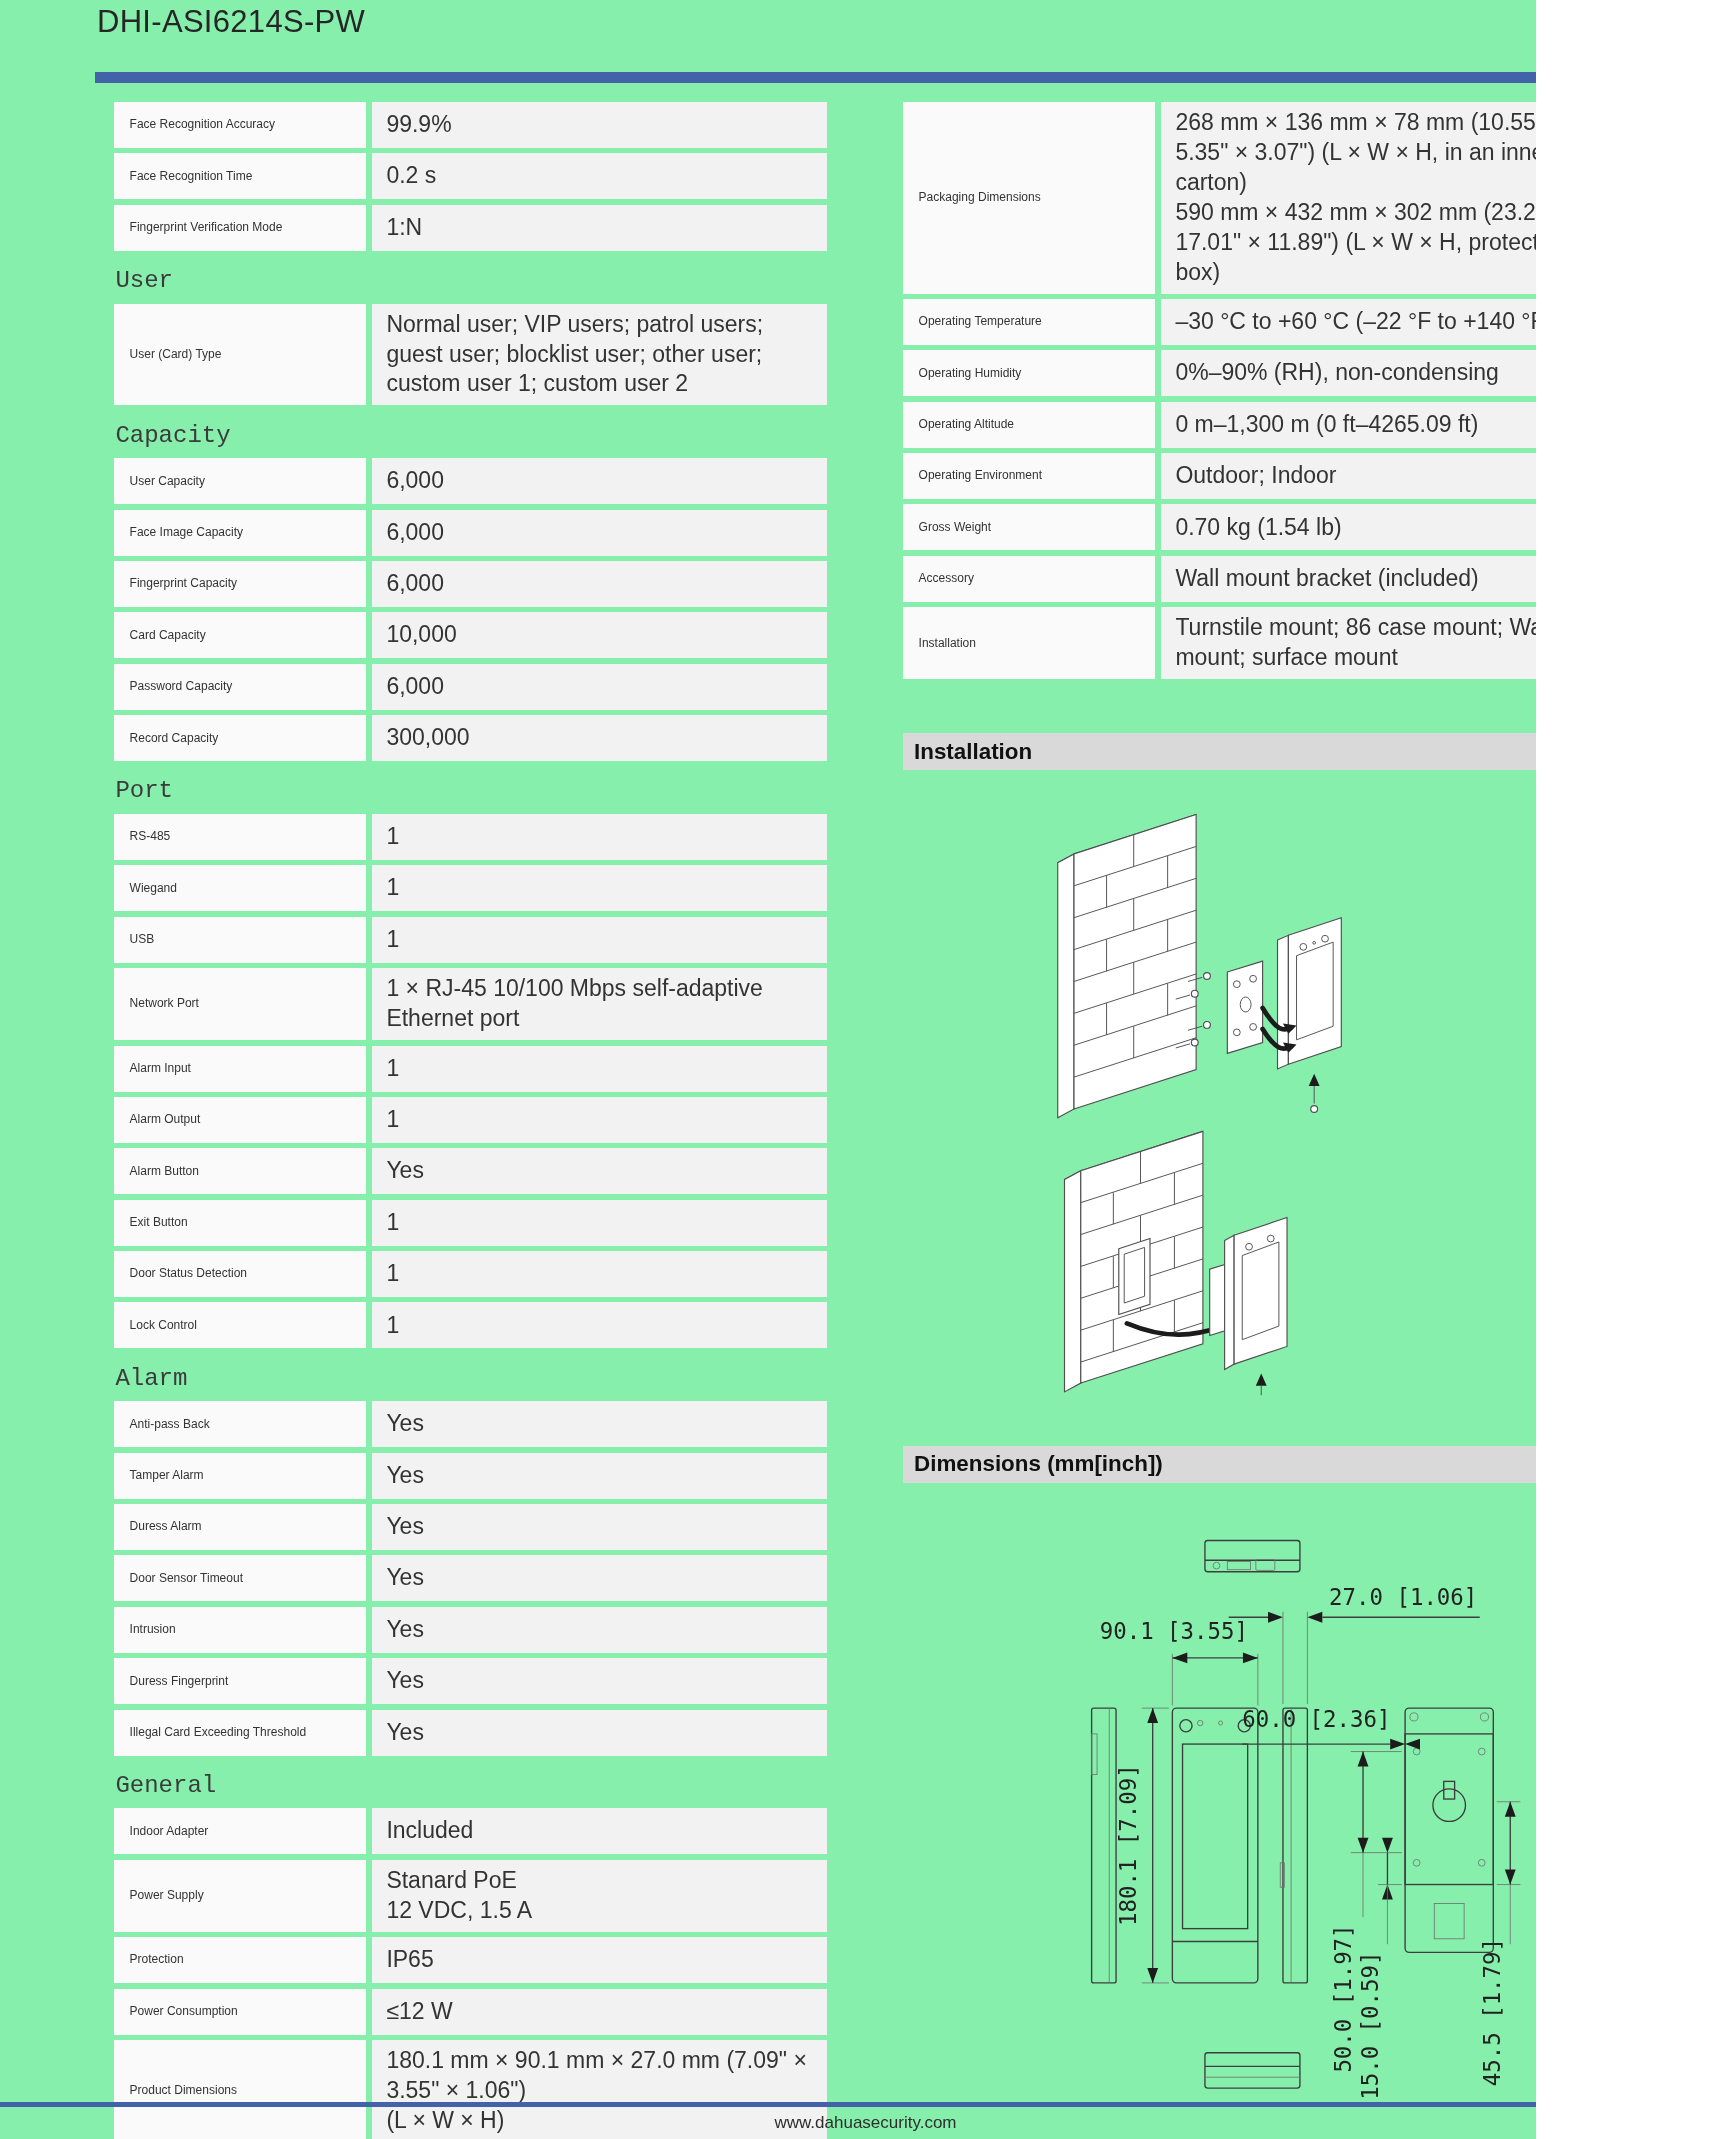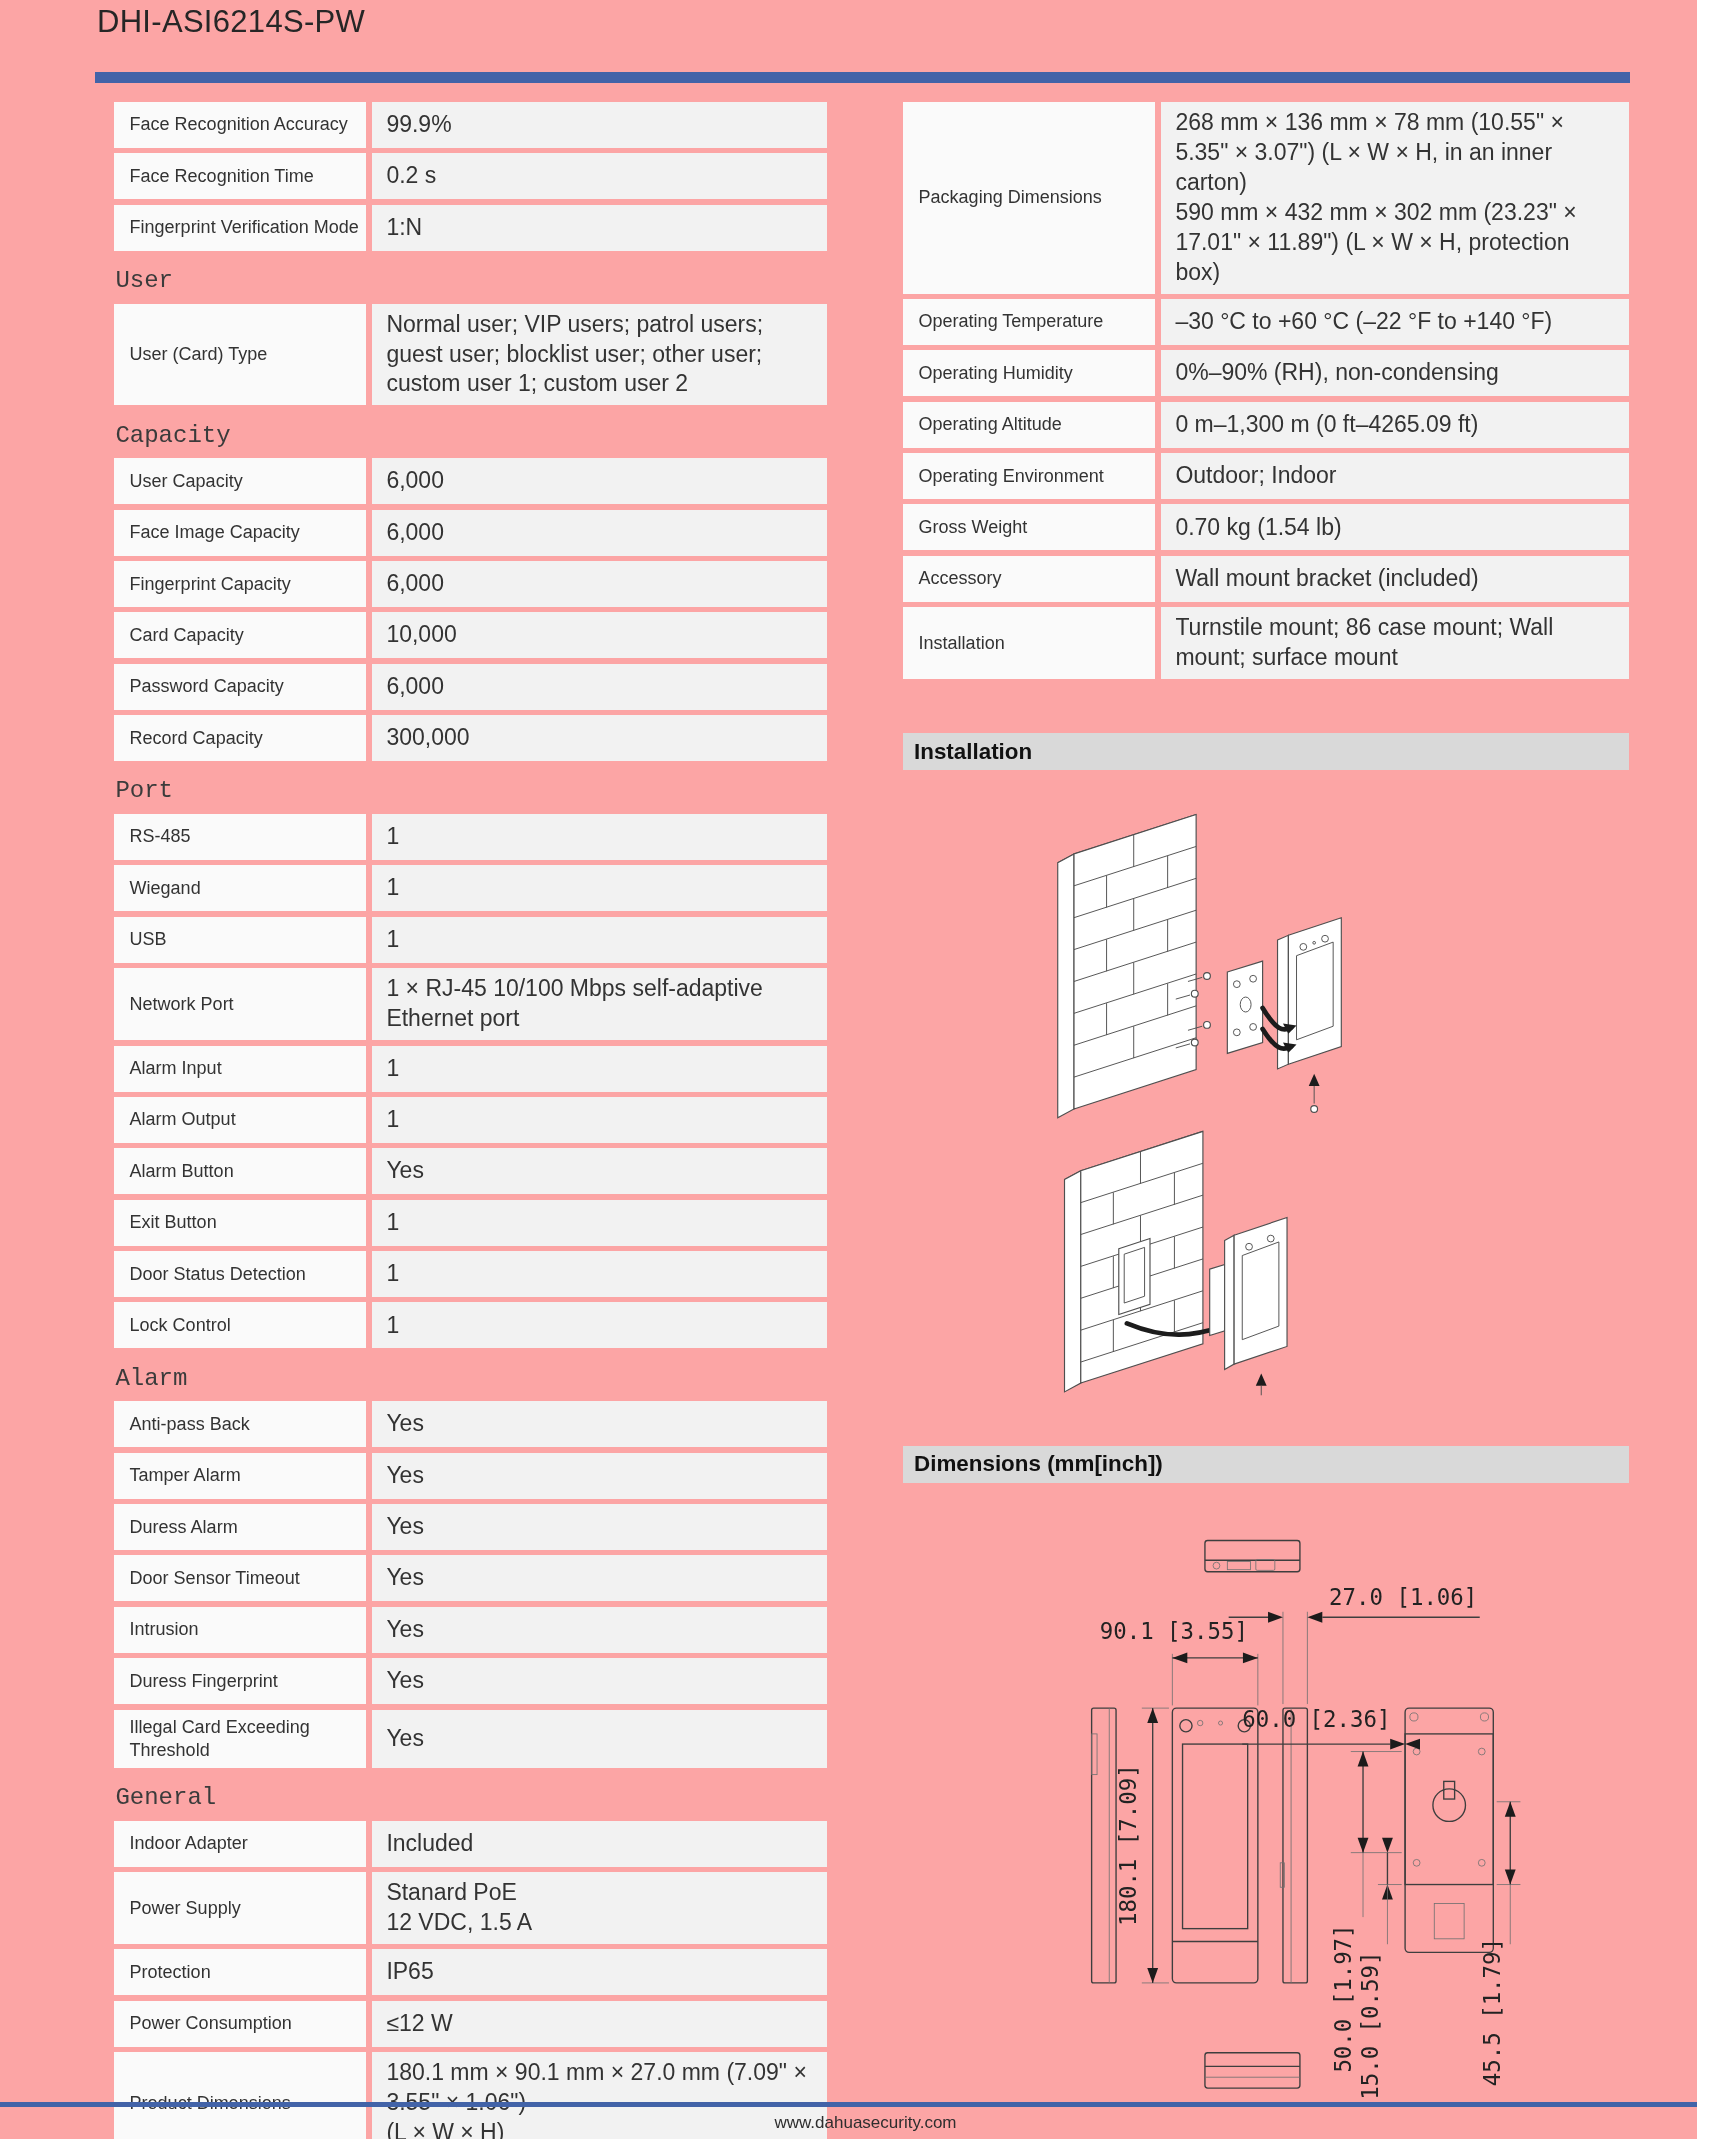--- a/index.html
+++ b/index.html
@@ -1,25 +1,25 @@
 <!DOCTYPE html>
 <html style="font-size:11px"><head>
 <meta charset="utf-8">
 <style>
   html,body{margin:0;padding:0;background:#fff;}
-  .page{position:relative;width:1697px;height:2140px;background:#fca5a5;overflow:hidden;
+  .page{position:relative;width:1536px;height:2140px;background:#86efac;overflow:hidden;
         font-family:"Liberation Sans",sans-serif;color:#333;}
   .page-title{position:absolute;left:97px;top:4.1px;margin:0;font-size:31px;font-weight:400;
               color:#262626;letter-spacing:0.3px;}
   .title-rule{position:absolute;left:95px;top:72px;width:1535px;height:11px;background:#4263a8;}
   .col-left{position:absolute;left:114px;top:102px;width:713px;}
   .col-right{position:absolute;left:903px;top:102px;width:726px;}
   .row{display:flex;gap:6.1px;margin-bottom:5.4px;}
   .cell{box-sizing:border-box;min-height:46px;display:flex;align-items:center;}
-  .cell.label{width:252px;background:#fafafa;padding:6.1px 6.8px 6.1px 15.6px;font-size:18px;
+  .cell.label{width:252px;background:#fafafa;padding:6.1px 6.8px 6.1px 15.6px;font-size:12px;
               color:#333;line-height:1.28;}
   .cell.value{flex:1;background:#f2f2f2;padding:6.1px 9.5px 6.1px 14.3px;font-size:23px;color:#333;
               line-height:1.3;white-space:pre-line;}
   h2.section{margin:16.3px 0 9.5px 1.4px;font-size:24px;font-weight:400;color:#3b3b3b;font-family:Liberation Mono, monospace;}
   .banner{box-sizing:border-box;width:726px;height:37px;background:#d9d9d9;display:flex;
           align-items:center;padding-left:11px;font-size:22.4px;font-weight:700;color:#111;
           margin-top:54px;}
   .banner.dims{margin-top:48px;}
   .svg-install{display:block;margin-top:30.5px;}
   .svg-dims{display:block;margin-top:27px;}

